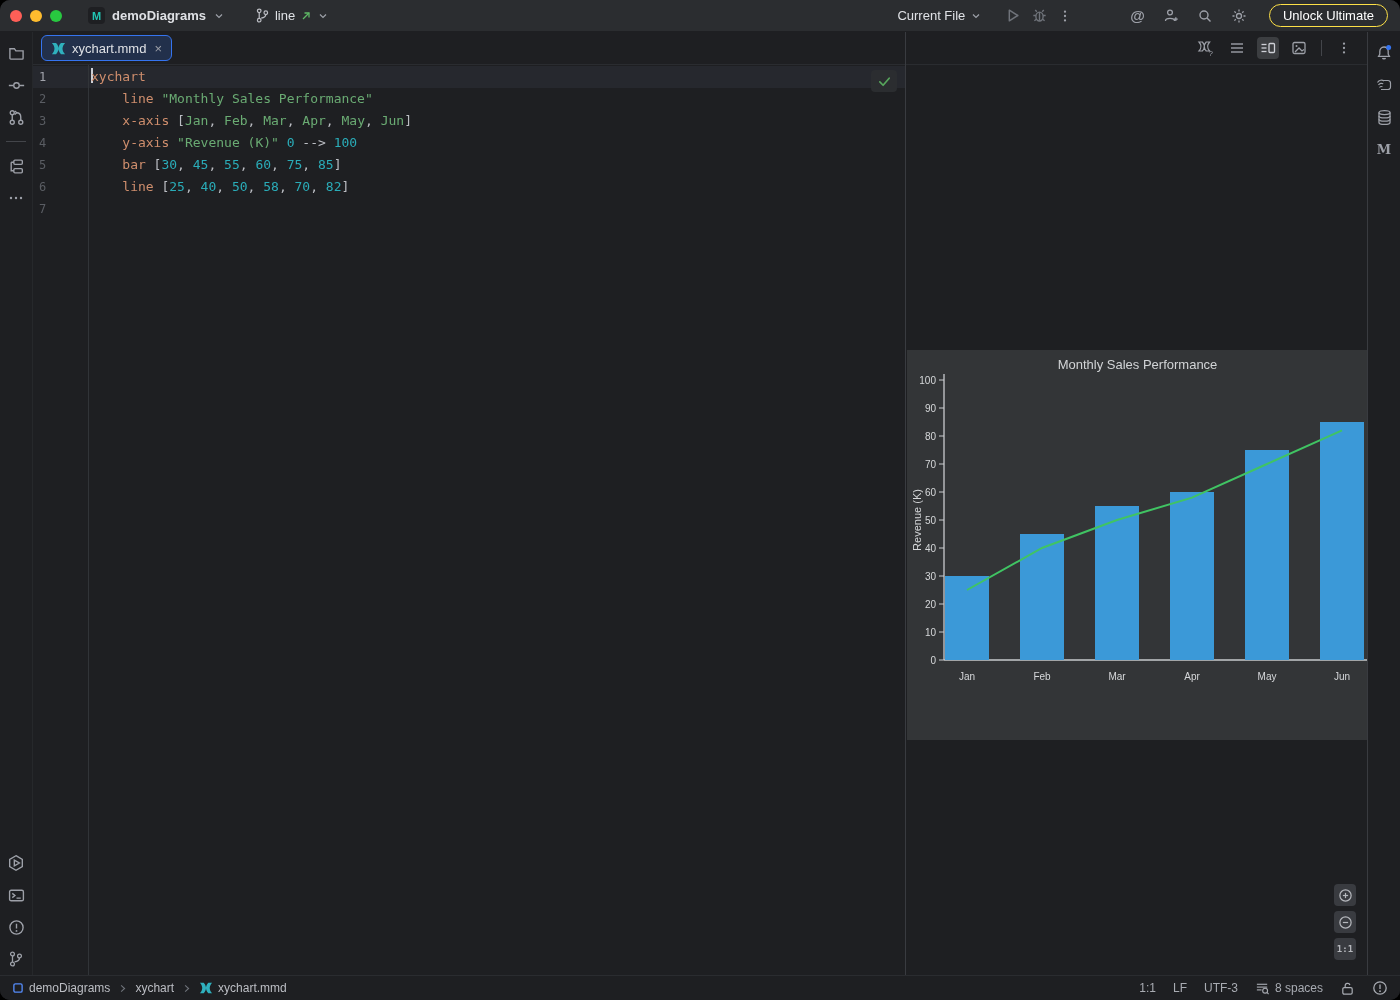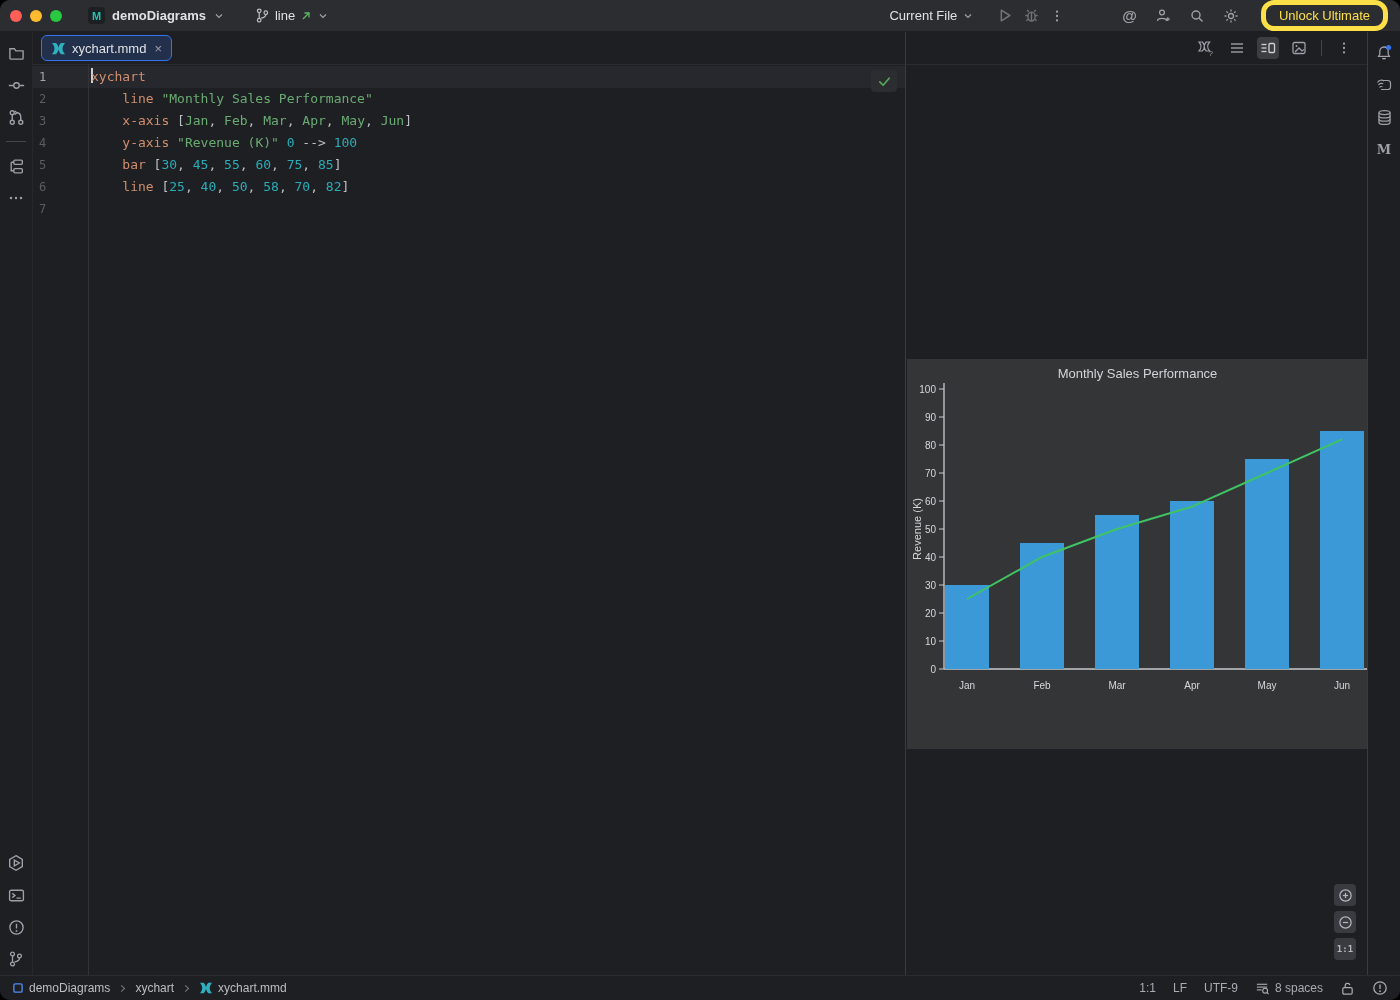--- a/index.html
+++ b/index.html
@@ -15,21 +15,21 @@
   .traffic span { width:12px; height:12px; border-radius:50%; display:block; }
   .t-red{background:#FF5F57;} .t-yellow{background:#FEBC2E;} .t-green{background:#28C840;}
   .proj-group { display:flex; align-items:center; gap:7px; margin-left:26px; font-size:13px; font-weight:bold; }
   .app-logo { width:17px; height:17px; border-radius:4px; background:#1E1F22; color:#21C5B2;
               font-weight:bold; font-size:11px; display:flex; align-items:center; justify-content:center; }
   .branch-group { display:flex; align-items:center; gap:5px; margin-left:30px; font-size:13px; }
   .icon { display:inline-flex; align-items:center; justify-content:center; }
   .icon svg { display:block; }
   .run-group { margin-left:auto; display:flex; align-items:center; gap:10px; font-size:13px; }
   .quick-group { display:flex; align-items:center; gap:18px; margin-left:58px; margin-right:22px; }
-  .pill { border:5px solid #fde047; border-radius:13px; padding:3px 13px; font-size:13px; color:#fde047;
+  .pill { border:1px solid #fde047; border-radius:13px; padding:3px 13px; font-size:13px; color:#ffffff;
           background:transparent; margin-right:4px; white-space:nowrap; }
 
   
   .workbench { flex:1 1 auto; display:flex; min-height:0; }
   .stripe { width:33px; flex:0 0 33px; display:flex; flex-direction:column; align-items:center; }
   .stripe.left { border-right:1px solid #26282B; padding-top:9px; }
   .stripe.right { border-left:1px solid #393B40; padding-top:9px; }
   .stripe .sicon { width:24px; height:24px; margin-bottom:8px; display:flex; align-items:center; justify-content:center; border-radius:4px; }
   .stripe .divider { width:20px; height:1px; background:#43454A; margin:4px 0 12px 0; }
   .stripe .spacer { flex:1 1 auto; }
@@ -56,21 +56,21 @@
                     border-radius:4px; display:flex; align-items:center; justify-content:center; z-index:3; }
 
   
   .preview-col { width:462px; flex:0 0 462px; border-left:1px solid #393B40; display:flex; flex-direction:column; min-height:0; }
   .preview-toolbar { height:33px; flex:0 0 33px; display:flex; align-items:center; justify-content:flex-end;
                      gap:9px; padding-right:12px; border-bottom:1px solid #2A2C30; }
   .ptool { width:22px; height:22px; display:flex; align-items:center; justify-content:center; border-radius:4px; }
   .ptool.selected { background:#3C3E41; }
   .vsep { width:1px; height:16px; background:#43454A; margin:0 2px; }
   .preview-body { flex:1 1 auto; position:relative; background:#1E1F22; overflow:hidden; }
-  .chart-holder { position:absolute; left:1px; top:294px; width:461px; height:390px; background:#333537; }
+  .chart-holder { position:absolute; left:1px; top:285px; width:461px; height:390px; background:#333537; }
   .zoom-controls { position:absolute; right:11px; top:819px; display:flex; flex-direction:column; gap:5px; }
   .zoom-btn { width:22px; height:22px; border-radius:4px; background:#393B40; color:#B6B8BD;
               display:flex; align-items:center; justify-content:center; font-size:9px; font-weight:bold;
               font-family:"DejaVu Sans Mono", monospace; }
 
   
   .statusbar { height:25px; flex:0 0 25px; border-top:1px solid #2A2C30; display:flex; align-items:center;
                padding:0 12px; font-size:12px; color:#A8ABB2; background:#1E1F22; }
   .crumbs { display:flex; align-items:center; gap:7px; color:#BCBEC4; }
   .crumb { display:flex; align-items:center; gap:5px; }
@@ -459,21 +459,21 @@
             <path d="M1 2 C4.6 6 4.6 10 1 14 L5.4 14 C7.6 11.6 8 9.6 8 8 C8 9.6 8.4 11.6 10.6 14 L15 14 C11.4 10 11.4 6 15 2 L10.6 2 C8.4 4.4 8 6.4 8 8 C8 6.4 7.6 4.4 5.4 2 Z"></path>
           </svg>
         </span>
         <span>xychart.mmd</span>
       </span>
     </div>
 
     <div class="status-right">
       <span class="status-item">1:1</span>
       <span class="status-item">LF</span>
-      <span class="status-item">UTF-9</span>
+      <span class="status-item">UTF-3</span>
       <span class="status-item">
         <span class="icon">
           <svg width="15" height="15" viewBox="0 0 16 16" fill="none" stroke="#A8ABB2" stroke-width="1.2">
             <line x1="2" y1="3.5" x2="13" y2="3.5"></line>
               <line x1="2" y1="6.5" x2="13" y2="6.5"></line>
               <line x1="2" y1="9.5" x2="7" y2="9.5"></line>
             <circle cx="10.8" cy="10.3" r="2.6"></circle>
               <line x1="12.7" y1="12.2" x2="14.5" y2="14"></line>
           </svg>
         </span>

